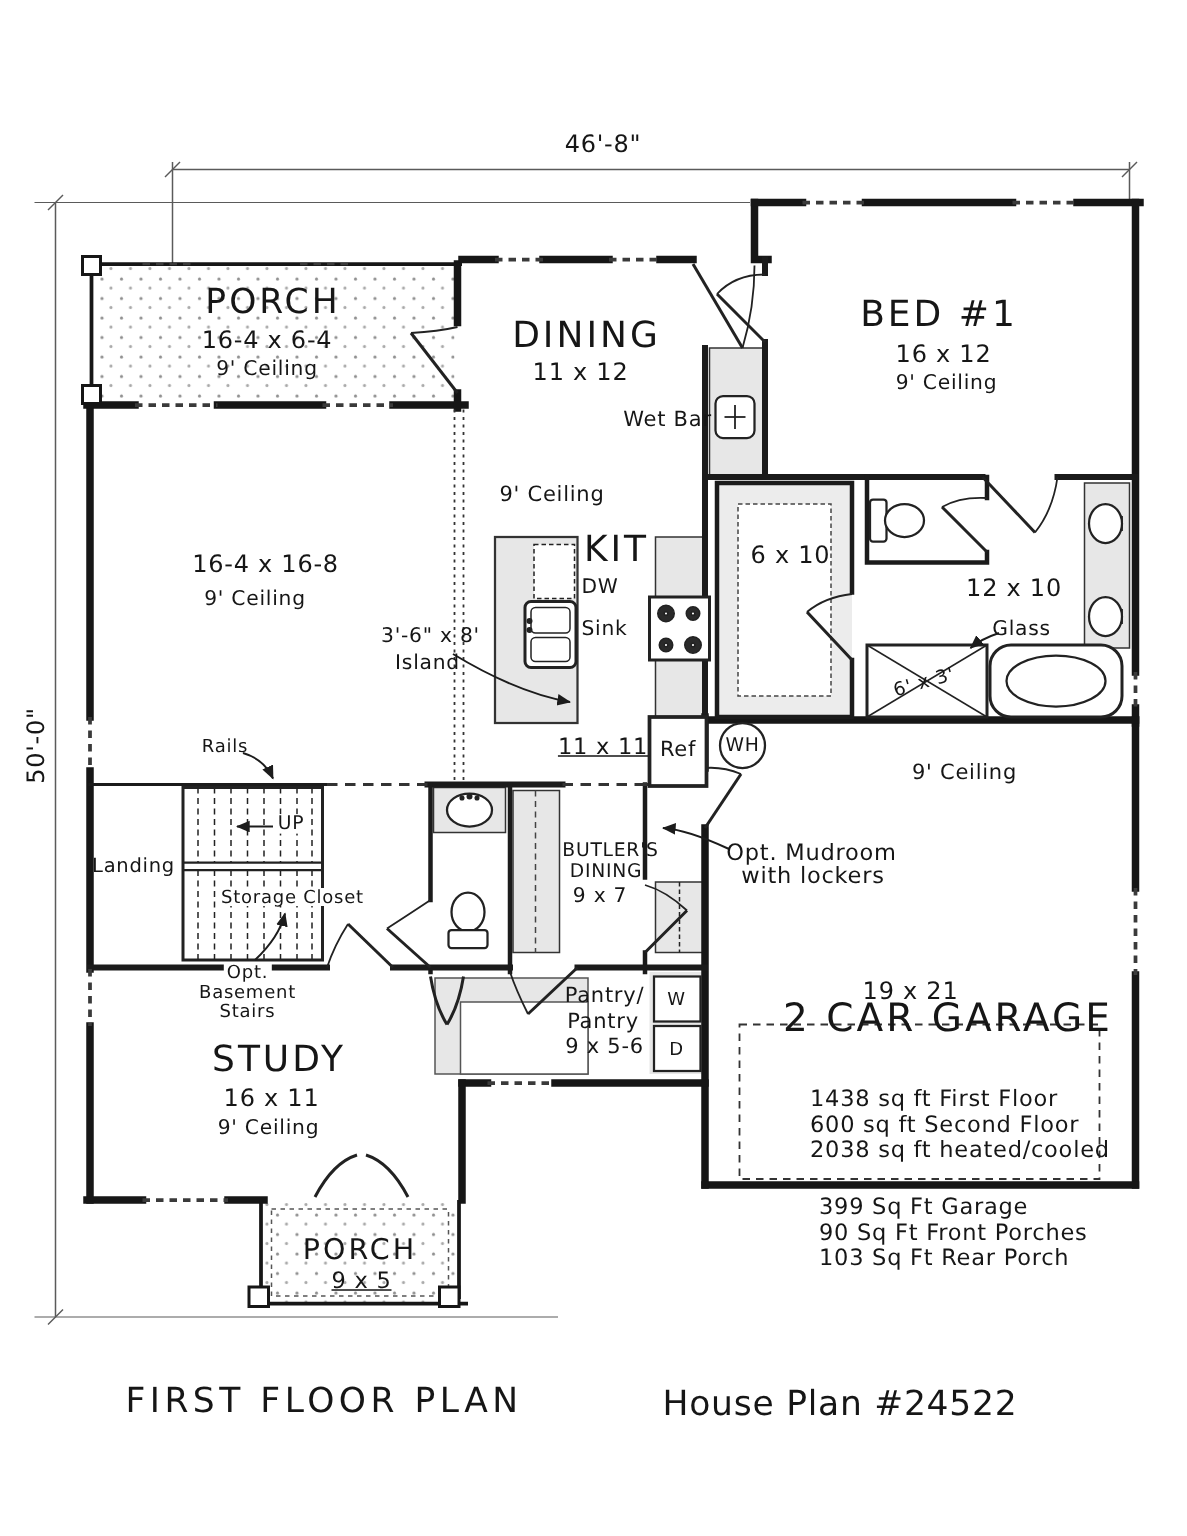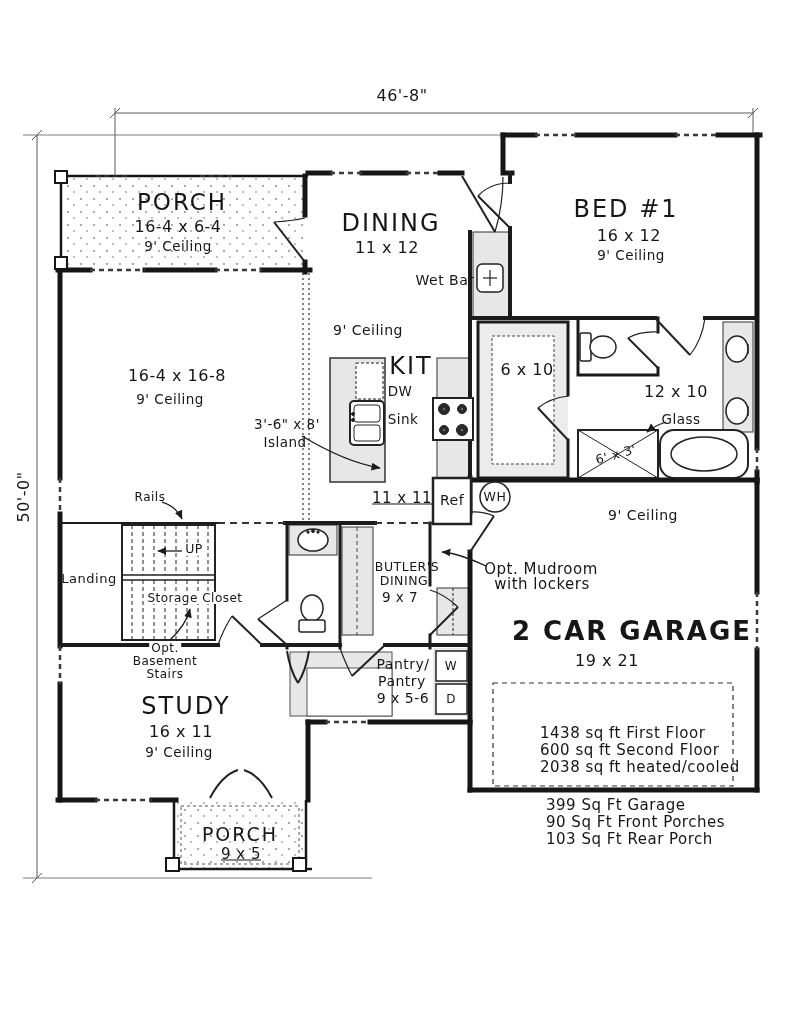--- a/index.html
+++ b/index.html
@@ -7,21 +7,21 @@
          font-family:"DejaVu Sans",sans-serif;color:#141414;}
   #stage svg{position:absolute;left:0;top:0;}
   .lbl{position:absolute;transform:translate(-50%,-50%);white-space:nowrap;
        letter-spacing:.5px;color:#161616;line-height:1;}
   .left{transform:translateY(-50%);margin-left:20px;}
   .rotL{transform:translate(-50%,-50%) rotate(-90deg);}
   .rotS{transform:translate(-50%,-50%) rotate(-16deg);}
   .bgw{background:#fff;padding:0 2px;}
   .ls2{letter-spacing:2px;}
   .ls3{letter-spacing:3px;}
-  .s26{font-size:26px;font-weight:700;}
+  .s26{font-size:26px;font-weight:400;margin-top:48px;}
   .s24{font-size:24px;font-weight:500;}
   .s23{font-size:23px;font-weight:500;}
   .s19{font-size:19px;font-weight:500;}
   .s16{font-size:16px;}
   .s15{font-size:15px;text-decoration:underline;}
   .s145{font-size:15px;}
   .s14{font-size:14px;}
   .s135{font-size:13.5px;}
   .s13{font-size:13px;}
   .s125{font-size:12.5px;}
@@ -339,14 +339,16 @@
 <div class="lbl s19 ls2" style="left:240px;top:834px">PORCH</div>
 <div class="lbl s15" style="left:241px;top:854px">9 x 5</div>
 
 <div class="lbl left s145" style="left:520px;top:733px">1438 sq ft First Floor</div>
 <div class="lbl left s145" style="left:520px;top:750px">600 sq ft Second Floor</div>
 <div class="lbl left s145" style="left:520px;top:767px">2038 sq ft heated/cooled</div>
 <div class="lbl left s145" style="left:526px;top:805px">399 Sq Ft Garage</div>
 <div class="lbl left s145" style="left:526px;top:822px">90 Sq Ft Front Porches</div>
 <div class="lbl left s145" style="left:526px;top:839px">103 Sq Ft Rear Porch</div>
 
+<div class="lbl s23 ls3" style="left:216px;top:935px">FIRST FLOOR PLAN</div>
+<div class="lbl s23" style="left:560px;top:937px">House Plan #24522</div>
 
 </div>
 
 </body></html>

